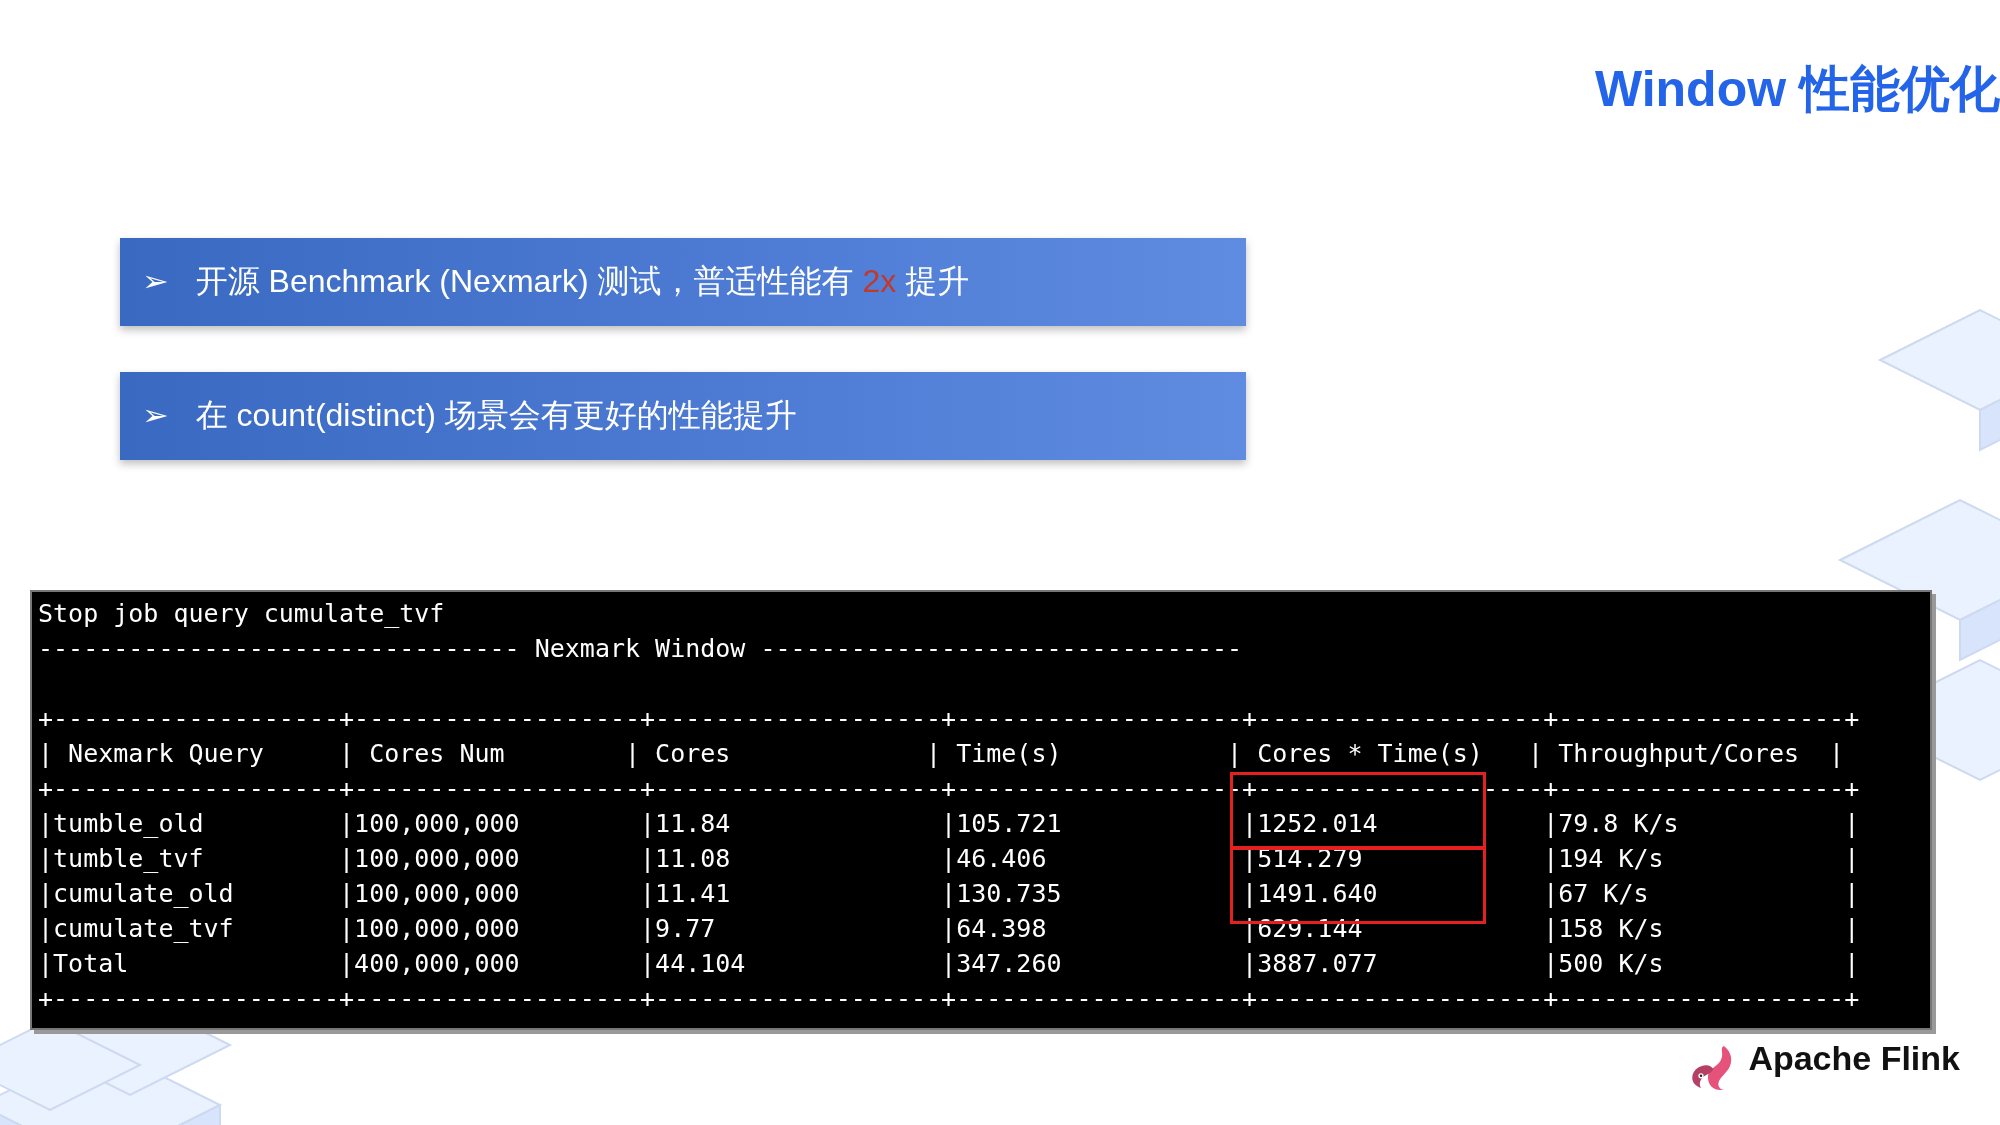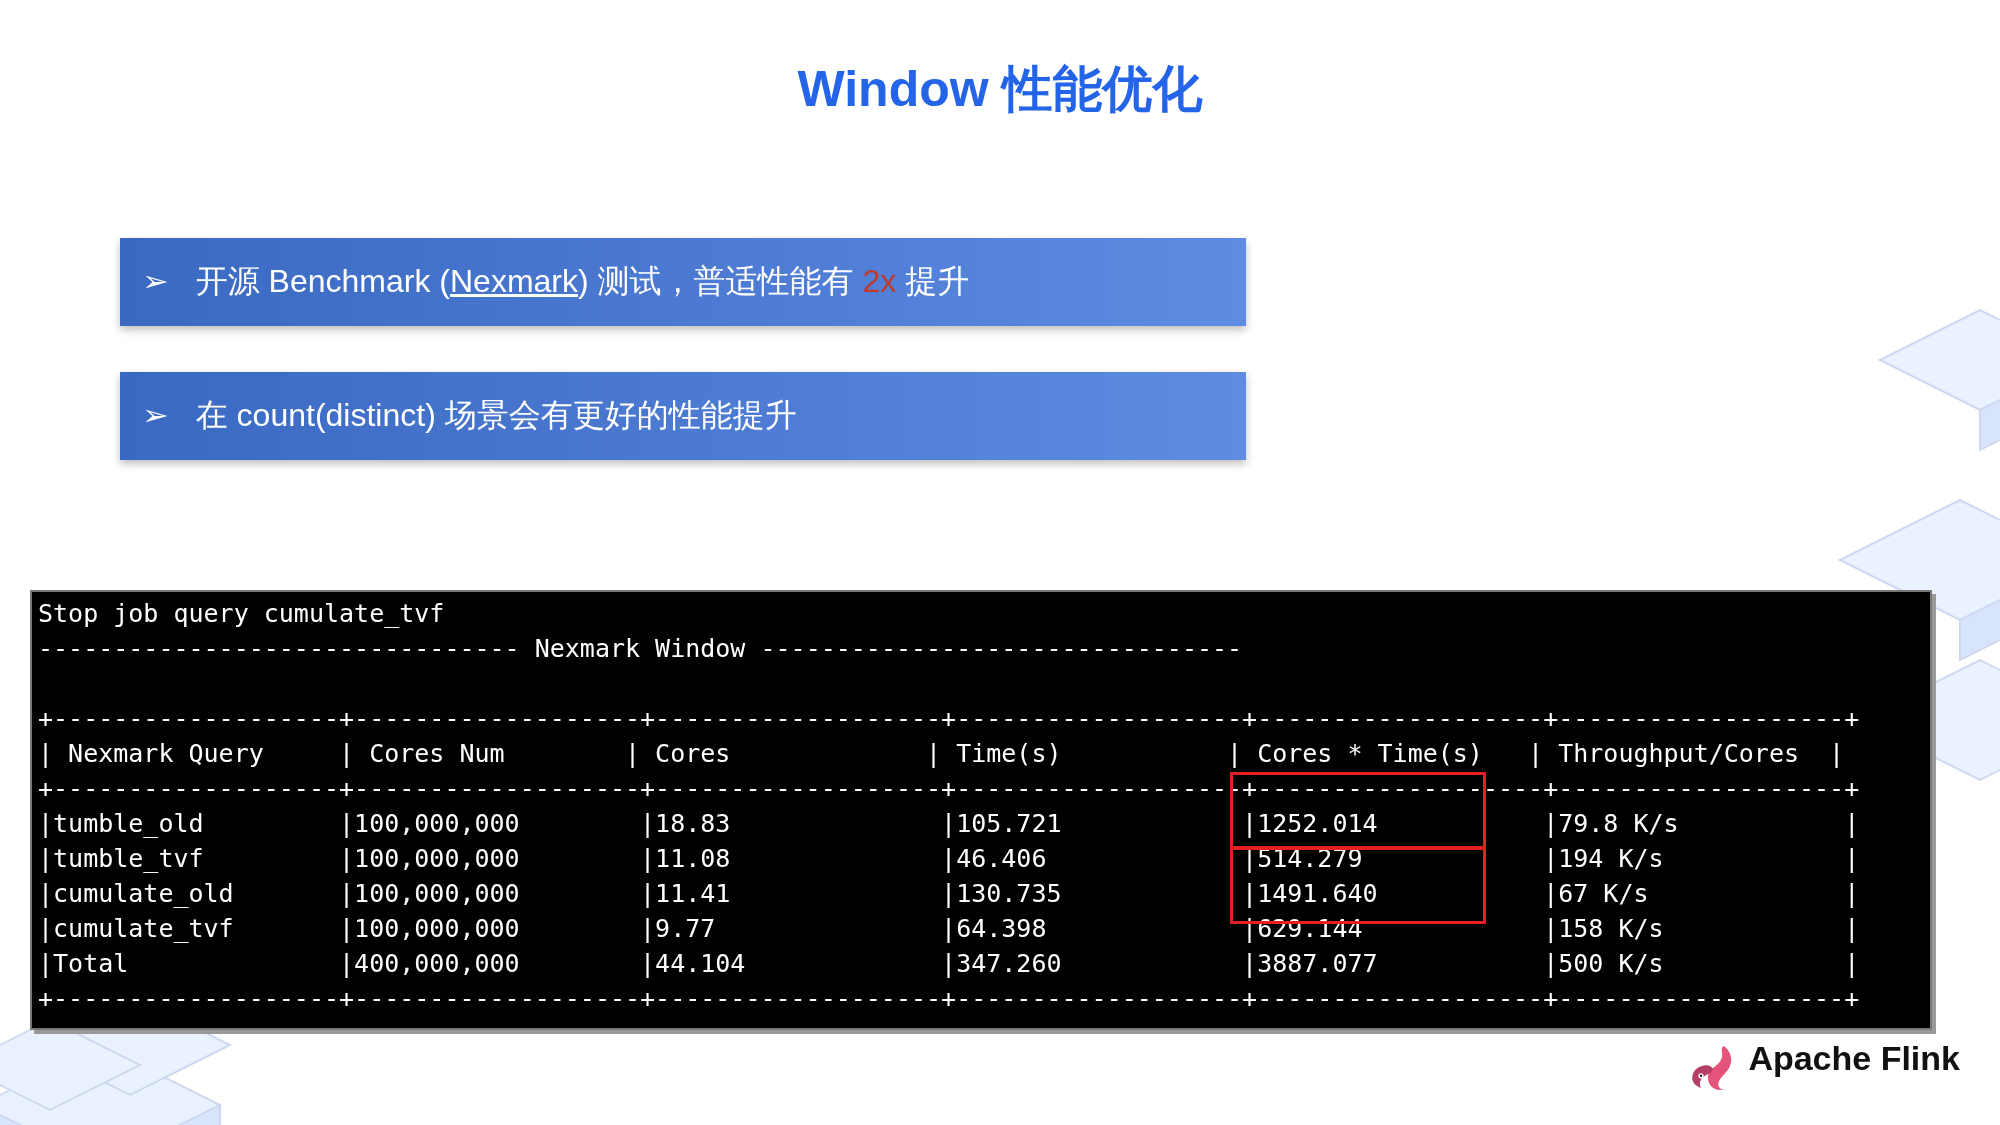--- a/index.html
+++ b/index.html
@@ -1,21 +1,21 @@
 <!DOCTYPE html>
 <html><head>
 <meta charset="utf-8">
 <style>
   html,body{margin:0;padding:0;width:2000px;height:1125px;font-family:"PingFang SC","Microsoft YaHei",Arial,sans-serif;background:#fff;overflow:hidden;position:relative}
-  .title{position:absolute;top:56px;left:0;width:100%;text-align:center;font-size:50px;font-weight:800;color:#2364e8}
+  .title{position:absolute;top:56px;left:0;width:100%;text-align:right;font-size:50px;font-weight:800;color:#2364e8}
   .callout{position:absolute;left:120px;width:1082px;padding:22px 22px;color:#fff;font-size:32px;background:linear-gradient(90deg,#3a69c2 0%,#4f7dd6 60%,#5f8ce0 100%);box-shadow:0 4px 8px rgba(0,0,0,.25)}
   .callout .arrow{display:inline-block;margin-right:18px;transform:scaleY(.9)}
   #c1{top:238px}
   #c2{top:372px}
-  .u{text-decoration:underline}
+  .u{}
   .red{color:#c0392b;font-weight:400}
   .term{position:absolute;left:30px;top:590px;width:1886px;background:#000;color:#fff;font-family:"Menlo","Consolas",monospace;font-size:25px;line-height:35px;white-space:pre;border:2px solid #777;box-shadow:4px 4px 0 #999;padding:4px 6px 12px 6px}
   .hl{position:absolute;border:3px solid #e62020;pointer-events:none}
   .logo{position:absolute;right:40px;bottom:30px;display:flex;align-items:flex-start;font-size:34px;font-weight:800;color:#111}
   .logo svg{margin-right:12px}
   .cloud{position:absolute;pointer-events:none}
 </style>
 </head>
 <body>
 
@@ -53,21 +53,21 @@
   <span class="arrow">➢</span>
   <span>在 count(distinct) 场景会有更好的性能提升</span>
 </div>
 
 <div class="term"><span>Stop job query cumulate_tvf</span>
 <span><span>-------------------------------- </span><span>Nexmark Window</span><span> --------------------------------</span></span>
 
 <span>+-------------------+-------------------+-------------------+-------------------+-------------------+-------------------+</span>
 <span>| Nexmark Query     | Cores Num        | Cores             | Time(s)           | Cores * Time(s)   | Throughput/Cores  |</span>
 <span>+-------------------+-------------------+-------------------+-------------------+-------------------+-------------------+</span>
-<span>|tumble_old         |100,000,000        |18.83              |105.721            |1252.014           |79.8 K/s           |</span>
+<span>|tumble_old         |100,000,000        |11.84              |105.721            |1252.014           |79.8 K/s           |</span>
 <span>|tumble_tvf         |100,000,000        |11.08              |46.406             |514.279            |194 K/s            |</span>
 <span>|cumulate_old       |100,000,000        |11.41              |130.735            |1491.640           |67 K/s             |</span>
 <span>|cumulate_tvf       |100,000,000        |9.77               |64.398             |629.144            |158 K/s            |</span>
 <span>|Total              |400,000,000        |44.104             |347.260            |3887.077           |500 K/s            |</span>
 <span>+-------------------+-------------------+-------------------+-------------------+-------------------+-------------------+</span></div>
 
 <div class="hl" style="left:1230px;top:772px;width:250px;height:72px"></div>
 <div class="hl" style="left:1230px;top:846px;width:250px;height:72px"></div>
 
 <div class="logo">

